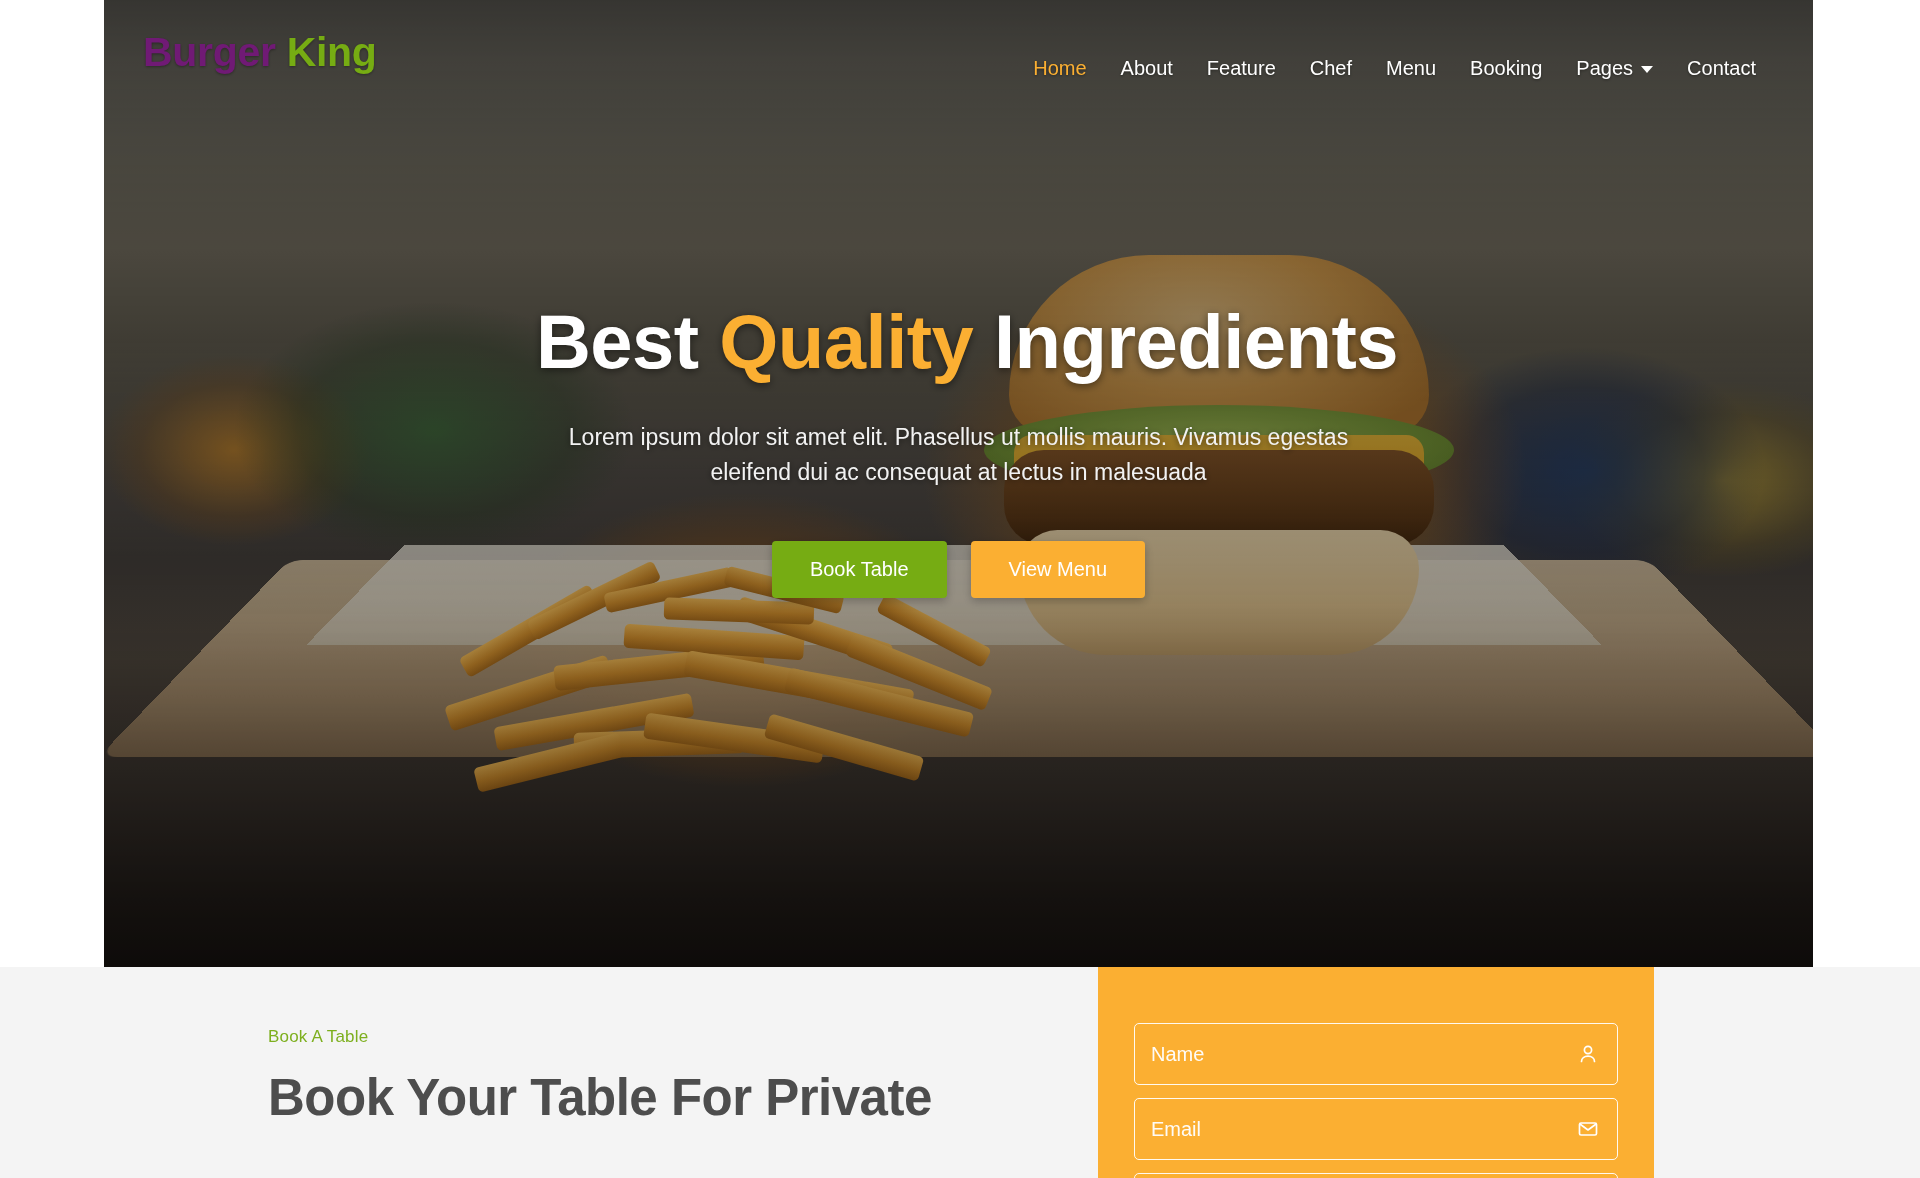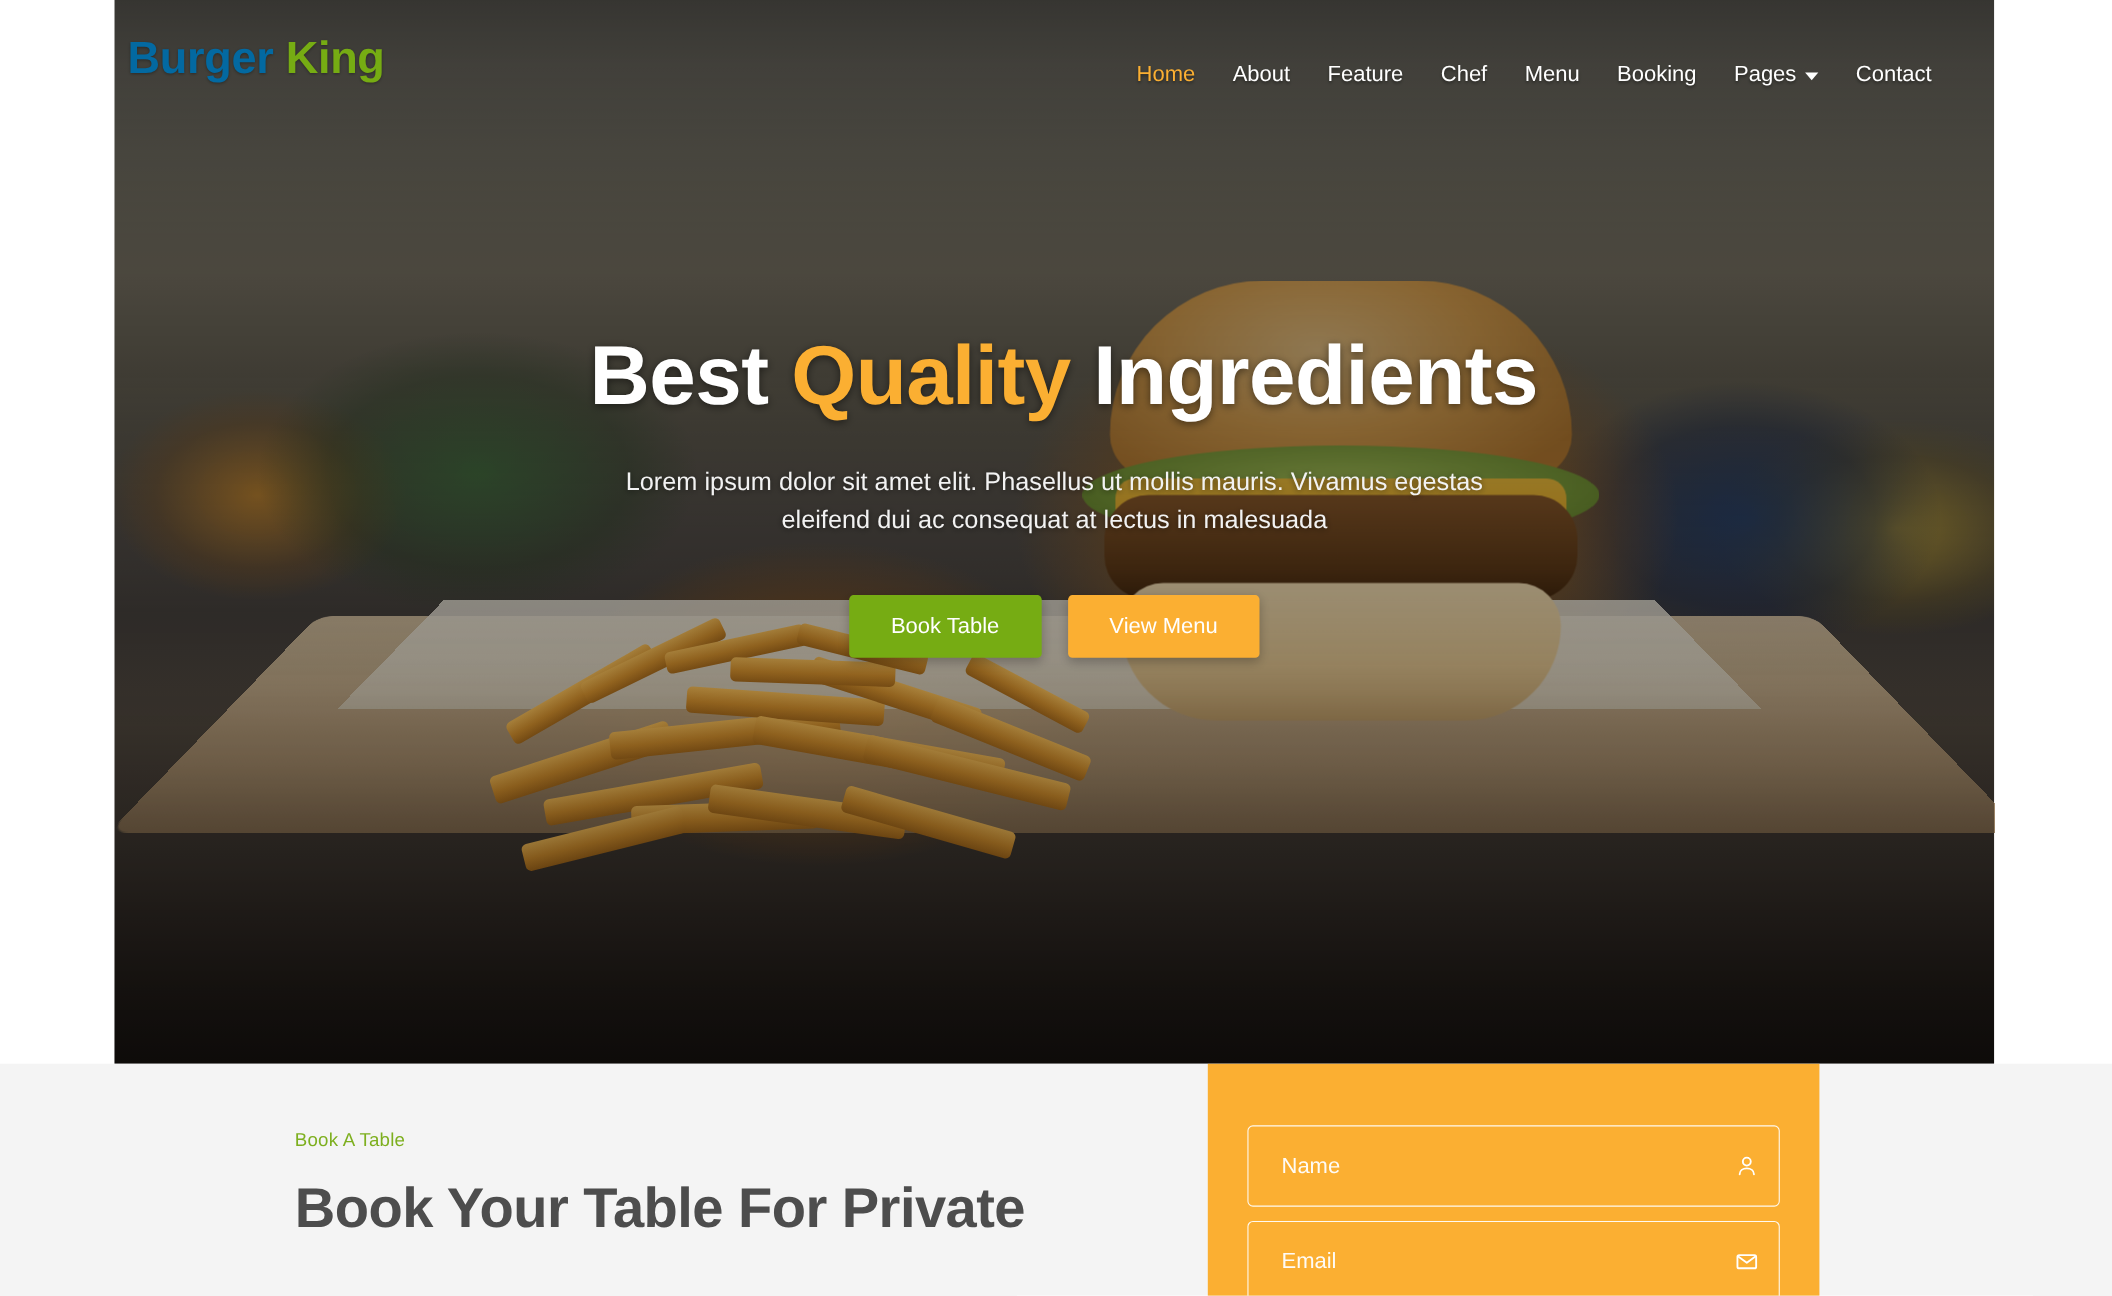--- a/index.html
+++ b/index.html
@@ -143,21 +143,21 @@
     z-index: 10;
   }
 
   .brand {
     font-size: 41px;
     font-weight: 700;
     letter-spacing: -0.3px;
     white-space: nowrap;
     text-shadow: 0 1px 3px rgba(0,0,0,0.35);
   }
-  .brand-1 { color: #0369a1; }
+  .brand-1 { color: #701a75; margin-left: 27px; }
   .brand-2 { color: #76ac13; }
 
   .nav-links {
     display: flex;
     align-items: center;
     gap: 0;
     padding-right: 40px;
     margin-top: 32px;
   }
   .nav-item {
@@ -260,27 +260,27 @@
     position: absolute;
     left: 1098px;
     top: 0;
     width: 556px;
     height: 211px;
     background: #fbaf32;
     padding: 56px 36px 0 36px;
   }
   .field {
     position: relative;
-    height: 74px;
+    height: 62px;
     border: 1px solid rgba(255,255,255,0.92);
     border-radius: 5px;
     margin-bottom: 13px;
     display: flex;
     align-items: center;
-    padding: 0 30px;
+    padding: 0 16px;
     cursor: text;
   }
   .field-label {
     color: #ffffff;
     font-size: 20px;
     opacity: 0.96;
   }
   .field-icon {
     position: absolute;
     right: 18px;

